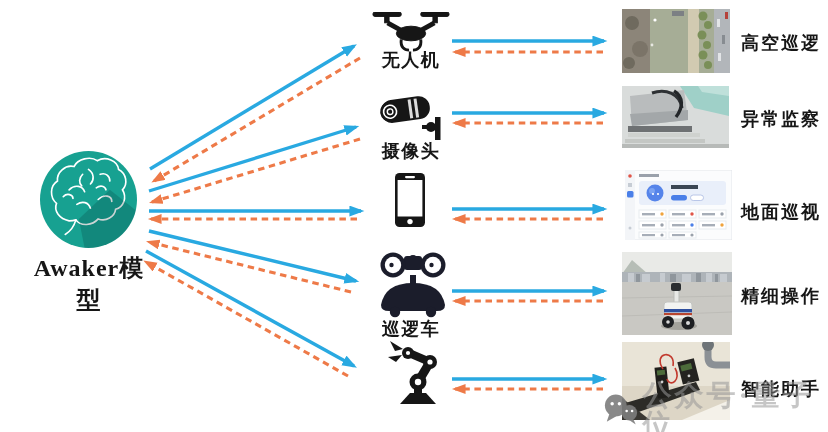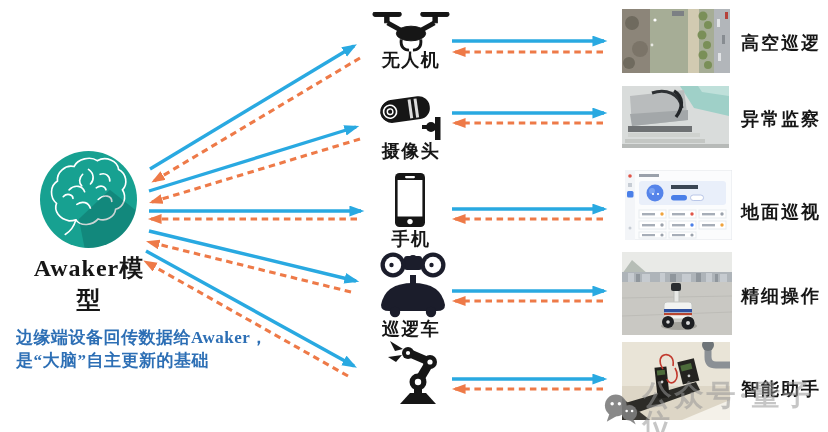--- a/index.html
+++ b/index.html
@@ -71,24 +71,20 @@
     <line class="fwd" x1="452" y1="113" x2="604" y2="113" marker-end="url(#ah-f)"></line>
     <line class="ret" x1="603" y1="123" x2="455" y2="123" marker-end="url(#ah-r)"></line>
     <line class="fwd" x1="452" y1="209" x2="604" y2="209" marker-end="url(#ah-f)"></line>
     <line class="ret" x1="603" y1="219" x2="455" y2="219" marker-end="url(#ah-r)"></line>
     <line class="fwd" x1="452" y1="291" x2="604" y2="291" marker-end="url(#ah-f)"></line>
     <line class="ret" x1="603" y1="301" x2="455" y2="301" marker-end="url(#ah-r)"></line>
     <line class="fwd" x1="452" y1="379" x2="604" y2="379" marker-end="url(#ah-f)"></line>
     <line class="ret" x1="603" y1="389" x2="455" y2="389" marker-end="url(#ah-r)"></line>
   </svg>
 
-  <div class="caption bottom">
-    <div>边缘端设备回传数据给Awaker，</div>
-    <div>是“大脑”自主更新的基础</div>
-  </div>
 
   <div class="brain-circle">
     <svg class="brain-art" width="97" height="97" viewBox="0 0 100 100">
       <g fill="none" stroke="#ffffff" stroke-width="1.7" stroke-linecap="round">
         <path d="M30,72 C20,70 14,62 17,54 C10,48 10,36 18,31 C17,22 26,14 35,16 C39,8 52,5 59,10 C68,5 80,10 81,19 C89,23 91,34 85,40 C90,48 86,58 78,60 C77,68 68,73 60,70 C54,77 42,78 37,71 C34,72 32,72 30,72 z"></path>
         <path d="M37,71 C35,78 31,83 26,86"></path>
         <path d="M30,40 C36,34 44,36 46,42"></path>
         <path d="M50,19 C56,23 56,30 52,34"></path>
         <path d="M60,50 C66,44 74,46 74,52"></path>
         <path d="M38,55 C44,51 50,53 52,59"></path>
@@ -131,21 +127,20 @@
     <rect x="59" y="25" width="5.5" height="23" fill="#161616"></rect>
   </svg>
   <div class="dev-label" style="top:139px">摄像头</div>
 
   <svg class="dev-icon" style="left:395px;top:173px" width="30" height="54" viewBox="0 0 30 54">
     <rect x="0" y="0" width="30" height="54" rx="4.5" fill="#161616"></rect>
     <rect x="2.6" y="7" width="24.8" height="36.5" fill="#ffffff"></rect>
     <rect x="10" y="3" width="10" height="2.2" rx="1.1" fill="#ffffff"></rect>
     <circle cx="15" cy="48.6" r="2.7" fill="#ffffff"></circle>
   </svg>
-  <div class="dev-label" style="top:227px">手机</div>
 
   <svg class="dev-icon" style="left:377px;top:251px" width="72" height="68" viewBox="0 0 72 68">
     <g fill="#1b1d2b">
       <circle cx="36" cy="9" r="5"></circle>
       <rect x="27" y="5" width="18" height="14" rx="3"></rect>
       <circle cx="16" cy="14" r="12.5"></circle>
       <circle cx="56" cy="14" r="12.5"></circle>
       <rect x="33" y="24" width="6" height="11"></rect>
       <path d="M4,54 Q8,32 36,32 Q64,32 68,54 Q68,60 60,60 L12,60 Q4,60 4,54 z"></path>
       <circle cx="18" cy="61" r="5.2"></circle>

